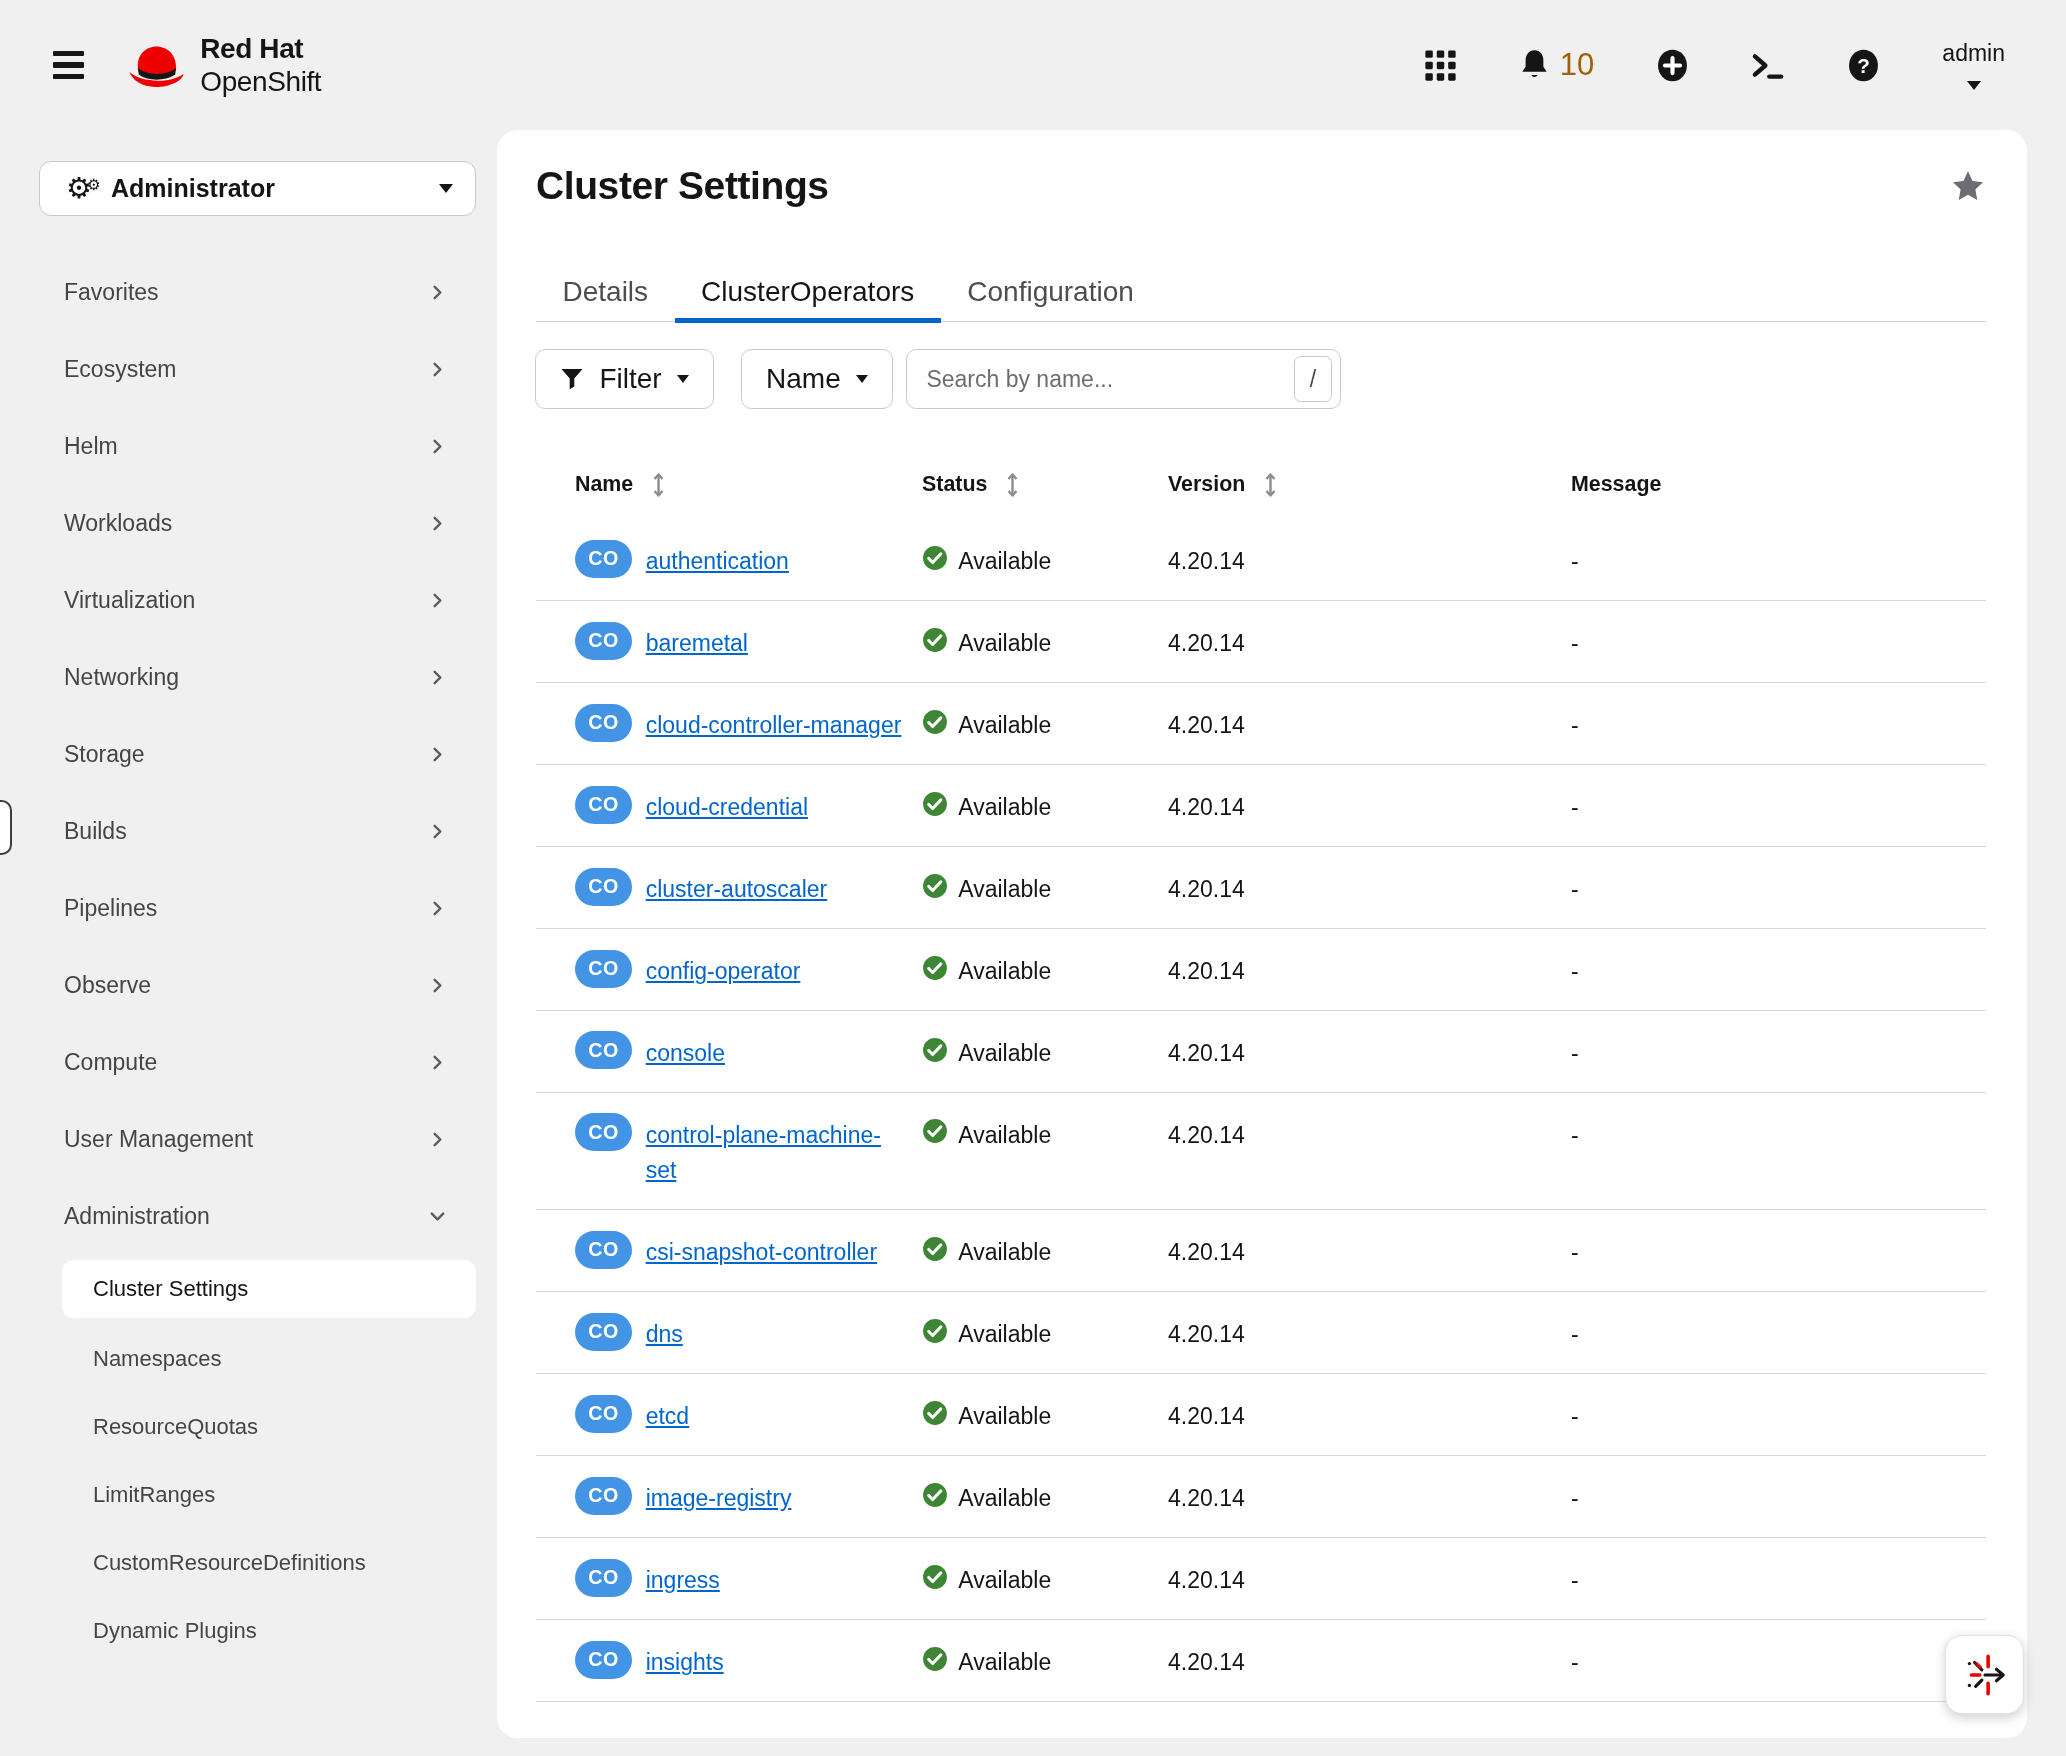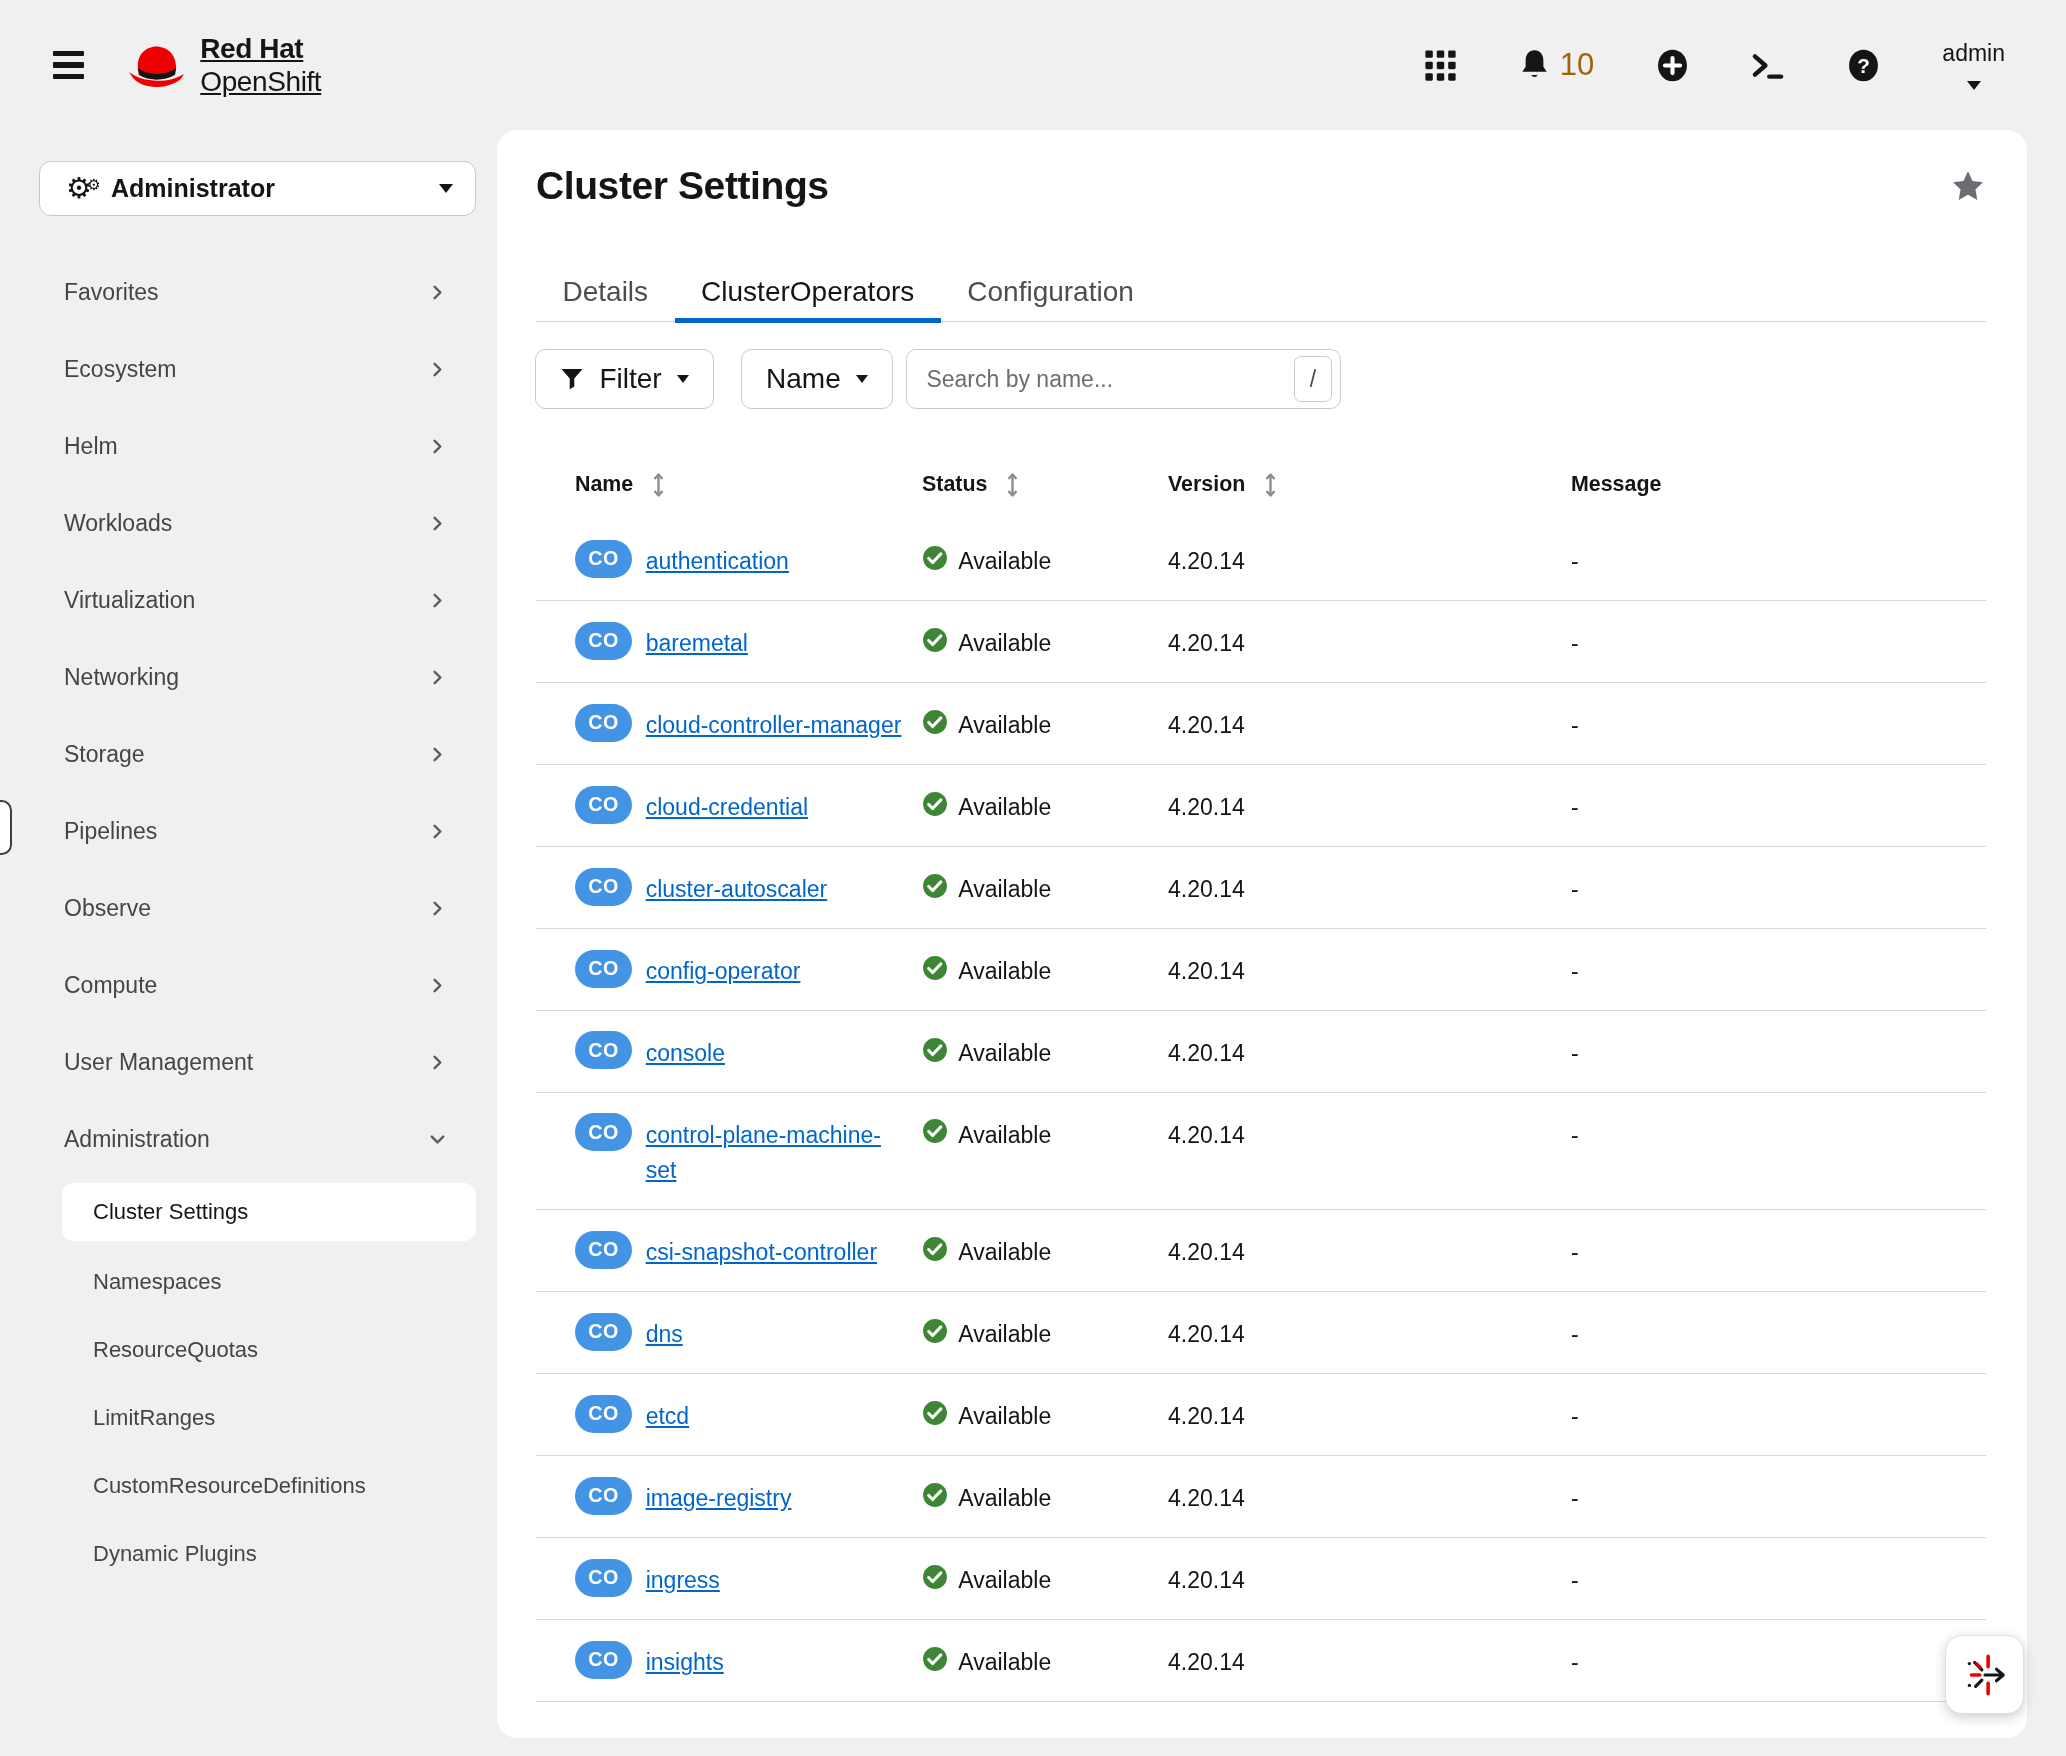--- a/index.html
+++ b/index.html
@@ -7,21 +7,21 @@
   body {
     font-family:"Liberation Sans","DejaVu Sans",sans-serif;
     background:#f0f0f0; color:#151515; overflow:hidden; position:relative;
   }
   
   .masthead { position:absolute; top:0; left:0; width:2067px; height:130px; display:flex; align-items:center; }
   .hamburger { margin-left:53px; width:39px; height:34px; display:flex; flex-direction:column; justify-content:center; gap:6px; cursor:pointer; }
   .hamburger span { display:block; height:5.1px; width:31px; background:#151515; border-radius:0.9px; }
   .brand { display:flex; align-items:center; margin-left:31px; gap:10.3px; }
   .brand svg { width:67px; height:51px; }
-  .brand-text { line-height:33px; font-size:28px; letter-spacing:-0.4px;text-decoration:underline; }
+  .brand-text { line-height:33px; font-size:28px; letter-spacing:-0.4px; }
   .brand-line1 { font-weight:800; }
   .brand-line2 { font-weight:400; }
   .mast-right { margin-left:auto; margin-right:62px; display:flex; align-items:center; gap:62px; }
   .mast-icon { display:flex; align-items:center; gap:10.3px; cursor:pointer; }
   .mast-icon svg { display:block; }
   .notif-count { font-size:31px; color:#a16207; }
   .user-menu { display:flex; align-items:center; gap:13.7px; font-size:23px; cursor:pointer;flex-direction:column; }
   .caret { width:0; height:0; border-left:7.7px solid transparent; border-right:7.7px solid transparent; border-top:9.4px solid #151515; }
   
   .sidebar { position:absolute; top:130px; left:0; width:497px; height:1627px; }
@@ -217,20 +217,28 @@
 
   <div class="side-item">
     <span class="side-label">Storage</span>
     <span class="side-chev">
       <svg width="19" height="19" viewBox="0 0 20 20">
             <path d="M7 4 l6 6 -6 6" stroke="#5a5e63" stroke-width="2.6" fill="none" stroke-linecap="round" stroke-linejoin="round"></path>
           </svg>
     </span>
   </div>
 
+  <div class="side-item">
+    <span class="side-label">Builds</span>
+    <span class="side-chev">
+      <svg width="19" height="19" viewBox="0 0 20 20">
+            <path d="M7 4 l6 6 -6 6" stroke="#5a5e63" stroke-width="2.6" fill="none" stroke-linecap="round" stroke-linejoin="round"></path>
+          </svg>
+    </span>
+  </div>
 
   <div class="side-item">
     <span class="side-label">Pipelines</span>
     <span class="side-chev">
       <svg width="19" height="19" viewBox="0 0 20 20">
             <path d="M7 4 l6 6 -6 6" stroke="#5a5e63" stroke-width="2.6" fill="none" stroke-linecap="round" stroke-linejoin="round"></path>
           </svg>
     </span>
   </div>
 

